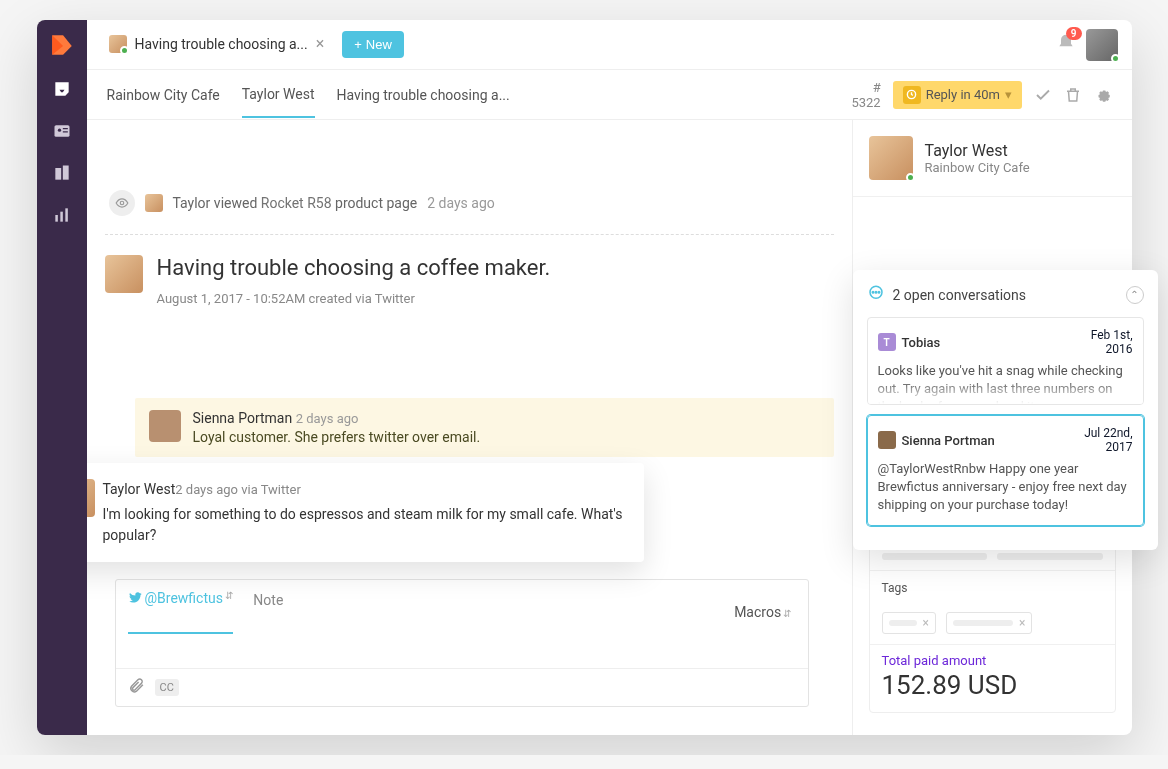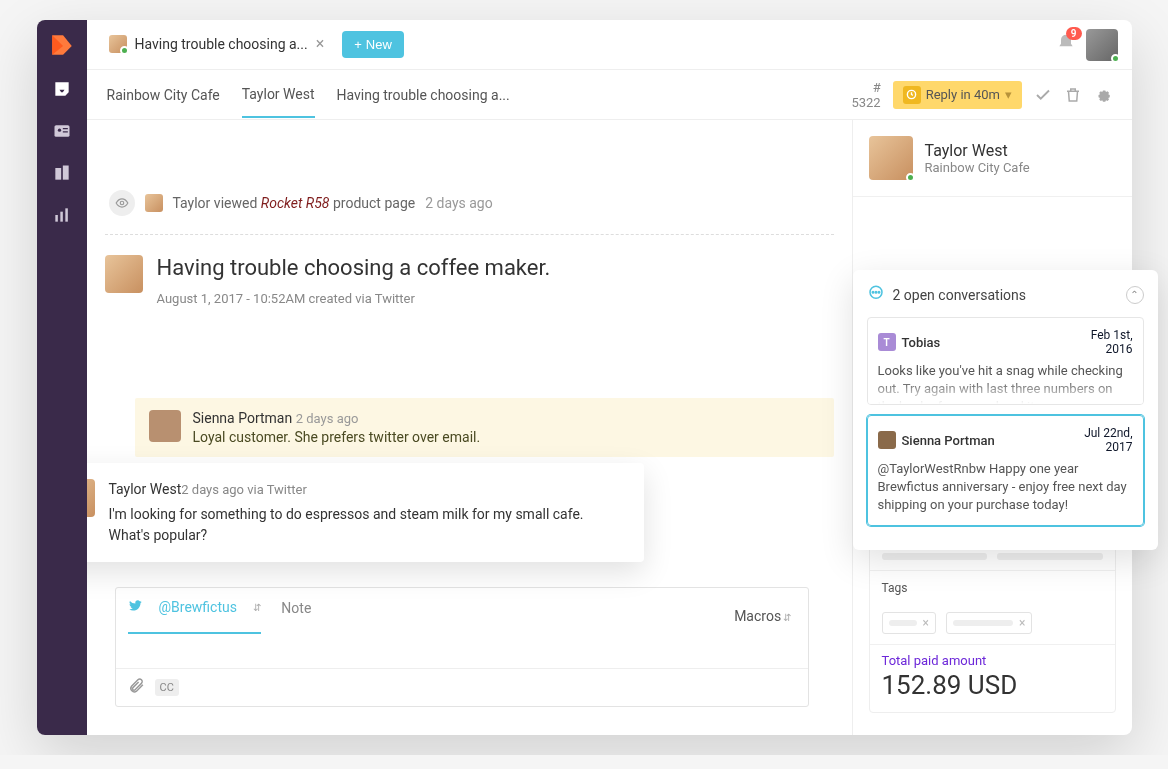--- a/index.html
+++ b/index.html
@@ -40,32 +40,32 @@
 .icon-btn { color: #aaa; cursor: pointer; width:18px; height:18px; display:inline-flex; }
 
 
 .content-row { flex: 1; display: flex; min-height: 0; }
 .thread { flex: 1; padding: 20px 18px 0 18px; overflow-y: auto; position: relative; min-width: 0; }
 .sidebar { width: 280px; border-left: 1px solid #eee; display: flex; flex-direction: column; overflow: visible; position: relative; }
 
 
 .event { display: flex; align-items: center; gap: 10px; font-size: 14px; color: #666; margin-bottom: 18px; padding-left: 4px; }
 .eye-circ { width: 26px; height: 26px; background: #eee; border-radius: 50%; display: flex; align-items: center; justify-content: center; color: #999; }
-.event .link { color: #7f1d1d; font-style: italic; }
+.event .link { color: #737373; }
 .event .time { color: #999; }
 .dash { border-top: 1px dashed #ddd; margin-bottom: 20px; }
 
 
 .subject-row { display: flex; gap: 14px; margin-bottom: 22px; }
 .av { width: 38px; height: 38px; border-radius: 4px; background: #ccc; flex-shrink: 0; }
 .subject-title { font-size: 22px; color: #333; margin-bottom: 11px; }
 .subject-meta { font-size: 13px; color: #888; }
 
 
-.float-card { position: absolute; left: -48px; top: 343px; width: 605px; background: #fff; box-shadow: 0 10px 30px rgba(0,0,0,0.12); border-radius: 4px; padding: 16px 18px; display: flex; gap: 14px; z-index: 5; }
+.float-card { position: absolute; left: -48px; top: 343px; width: 605px; background: #fff; box-shadow: 0 10px 30px rgba(0,0,0,0.12); border-radius: 4px; padding: 16px 18px; display: flex; gap: 8px; z-index: 5; }
 .msg-name { font-size: 14px; color: #333; display: inline; }
 .msg-meta { font-size: 13px; color: #888; }
 .msg-body { font-size: 14px; color: #333; margin-top: 6px; line-height: 1.5; }
 
 
 .note { background: #fdf7e3; padding: 12px 14px; display: flex; gap: 12px; margin-left: 30px; margin-bottom: 18px; margin-top: 92px; border-radius: 2px; }
 .note .av-s { width: 32px; height: 32px; border-radius: 4px; background: #b89070; }
 .note-head { font-size: 14px; color: #333; margin-bottom: 3px; }
 .note-head .t { color: #999; font-size: 13px; }
 .note-body { font-size: 14px; color: #4a4a22; }
@@ -73,21 +73,21 @@
 
 .agent-msg { display: flex; gap: 12px; margin-bottom: 18px; }
 .agent-tag { font-size: 10px; border: 1px solid #ccc; padding: 1px 4px; border-radius: 2px; color: #888; margin-left: 4px; vertical-align: middle; }
 .agent-head { font-size: 14px; color: #333; margin-bottom: 3px; }
 .agent-head .t { color: #999; font-size: 13px; margin-left: 6px; }
 .agent-body { font-size: 14px; color: #333; line-height: 1.5; }
 
 
 .reply-box { border: 1px solid #e3e3e3; border-radius: 3px; margin: 0 18px 14px 18px; }
 .reply-tabs { display: flex; align-items: center; padding: 10px 12px 0 12px; gap: 20px; font-size: 14px; }
-.reply-tab { color: #888; padding-bottom: 16px; cursor: pointer; display: flex; align-items: center; gap: 16px; }
+.reply-tab { color: #888; padding-bottom: 24px; cursor: pointer; display: flex; gap: 2px; }
 .reply-tab.active { color: #4ec3e0; border-bottom: 2px solid #4ec3e0; }
 .reply-macros { margin-left: auto; color: #555; font-size: 14px; cursor: pointer; padding-right: 4px; }
 .reply-area { height: 34px; }
 .reply-footer { display: flex; align-items: center; gap: 10px; padding: 8px 12px; border-top: 1px solid #eee; }
 .cc-chip { font-size: 11px; background: #eee; color: #888; padding: 2px 5px; border-radius: 3px; cursor: pointer; }
 
 
 .side-head { padding: 16px; display: flex; gap: 12px; align-items: center; border-bottom: 1px solid #f0f0f0; }
 .side-av { width: 44px; height: 44px; border-radius: 4px; background: #d9c4a0; position: relative; }
 .status-dot { width: 9px; height: 9px; background: #4caf50; border: 2px solid #fff; border-radius: 50%; position: absolute; bottom: -2px; right: -2px; }

